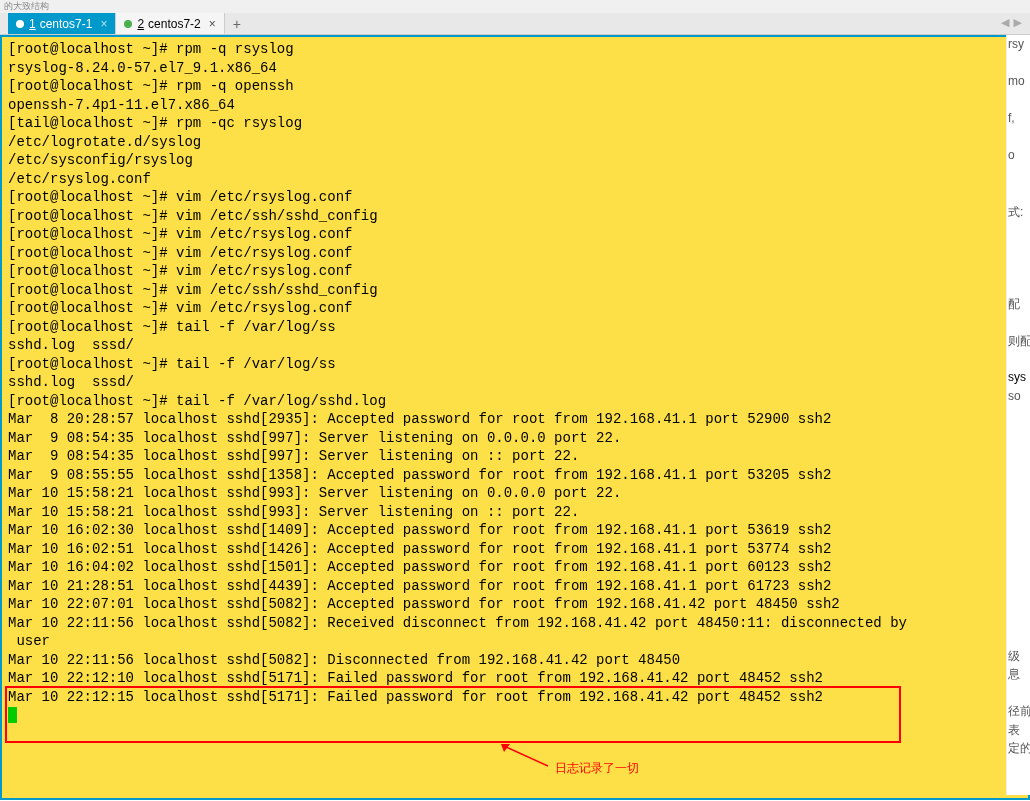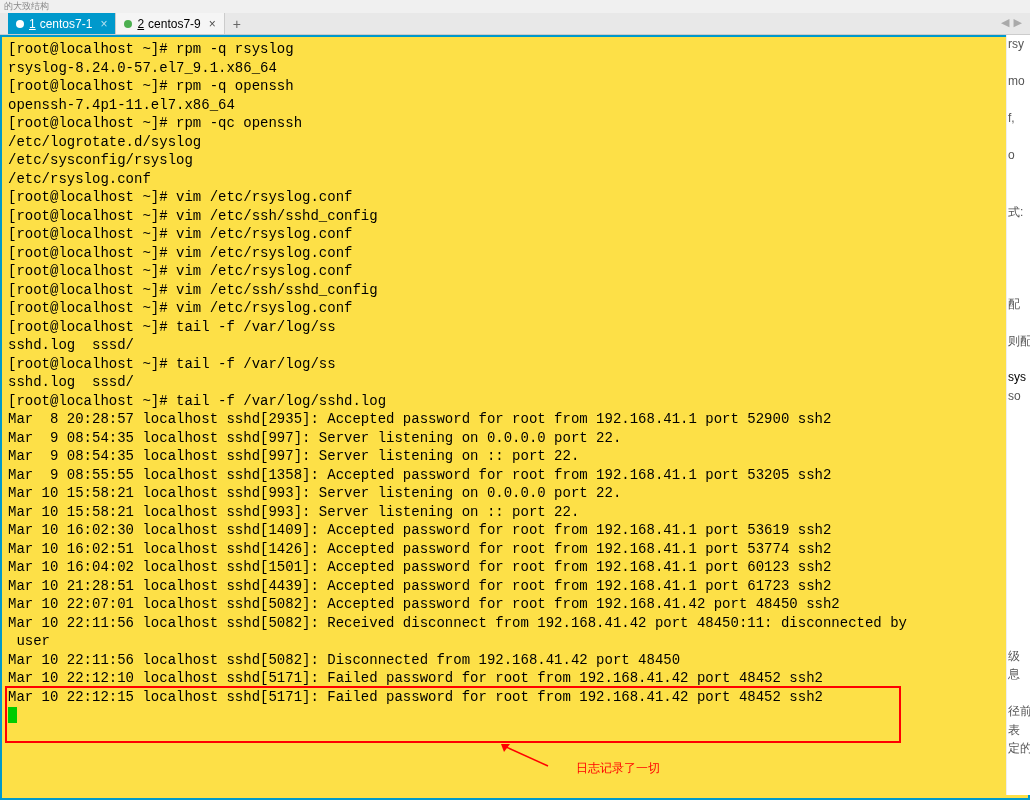--- a/index.html
+++ b/index.html
@@ -142,37 +142,37 @@
   <div class="tab-bar">
     <div class="tab active">
       <span class="dot"></span>
       <span class="num">1</span>
       <span>centos7-1</span>
       <span class="close">×</span>
     </div>
     <div class="tab">
       <span class="dot green"></span>
       <span class="num">2</span>
-      <span>centos7-9</span>
+      <span>centos7-2</span>
       <span class="close">×</span>
     </div>
     <div class="tab-add">+</div>
     <div class="nav-arrows">
       <span>◀</span>
       <span>▶</span>
     </div>
   </div>
 
   <div class="terminal-area">
     <div id="terminal-content">
         <div class="term-line">[root@localhost ~]# rpm -q rsyslog</div>
         <div class="term-line">rsyslog-8.24.0-57.el7_9.1.x86_64</div>
         <div class="term-line">[root@localhost ~]# rpm -q openssh</div>
         <div class="term-line">openssh-7.4p1-11.el7.x86_64</div>
-        <div class="term-line">[root@localhost ~]# rpm -qc openssh</div>
+        <div class="term-line">[tail@localhost ~]# rpm -qc rsyslog</div>
         <div class="term-line">/etc/logrotate.d/syslog</div>
         <div class="term-line">/etc/sysconfig/rsyslog</div>
         <div class="term-line">/etc/rsyslog.conf</div>
         <div class="term-line">[root@localhost ~]# vim /etc/rsyslog.conf</div>
         <div class="term-line">[root@localhost ~]# vim /etc/ssh/sshd_config</div>
         <div class="term-line">[root@localhost ~]# vim /etc/rsyslog.conf</div>
         <div class="term-line">[root@localhost ~]# vim /etc/rsyslog.conf</div>
         <div class="term-line">[root@localhost ~]# vim /etc/rsyslog.conf</div>
         <div class="term-line">[root@localhost ~]# vim /etc/ssh/sshd_config</div>
         <div class="term-line">[root@localhost ~]# vim /etc/rsyslog.conf</div>
@@ -200,21 +200,21 @@
       </div>
     <span class="cursor-block"></span>
 
     <div class="highlight-box" style="left:3px; top:649px; width:896px; height:57px;"></div>
 
     <svg class="arrow-svg" style="left:498px; top:707px;" width="50" height="25">
       <line x1="48" y1="22" x2="4" y2="2" stroke="#ff0000" stroke-width="1.5"></line>
       <polygon points="1,0 10,0 4,8" fill="#ff0000"></polygon>
     </svg>
 
-    <div class="annotation" style="left:574px; top:722px;">日志记录了一切</div>
+    <div class="annotation" style="left:553px; top:722px;">日志记录了一切</div>
   </div>
 
   <div class="side-content" id="side-frag">
       <div style="height: 18.5px;">rsy</div>
       <div style="height: 18.5px;">&nbsp;</div>
       <div style="height: 18.5px;">mo</div>
       <div style="height: 18.5px;">&nbsp;</div>
       <div style="height: 18.5px;">f,</div>
       <div style="height: 18.5px;">&nbsp;</div>
       <div style="height: 18.5px;">o</div>

